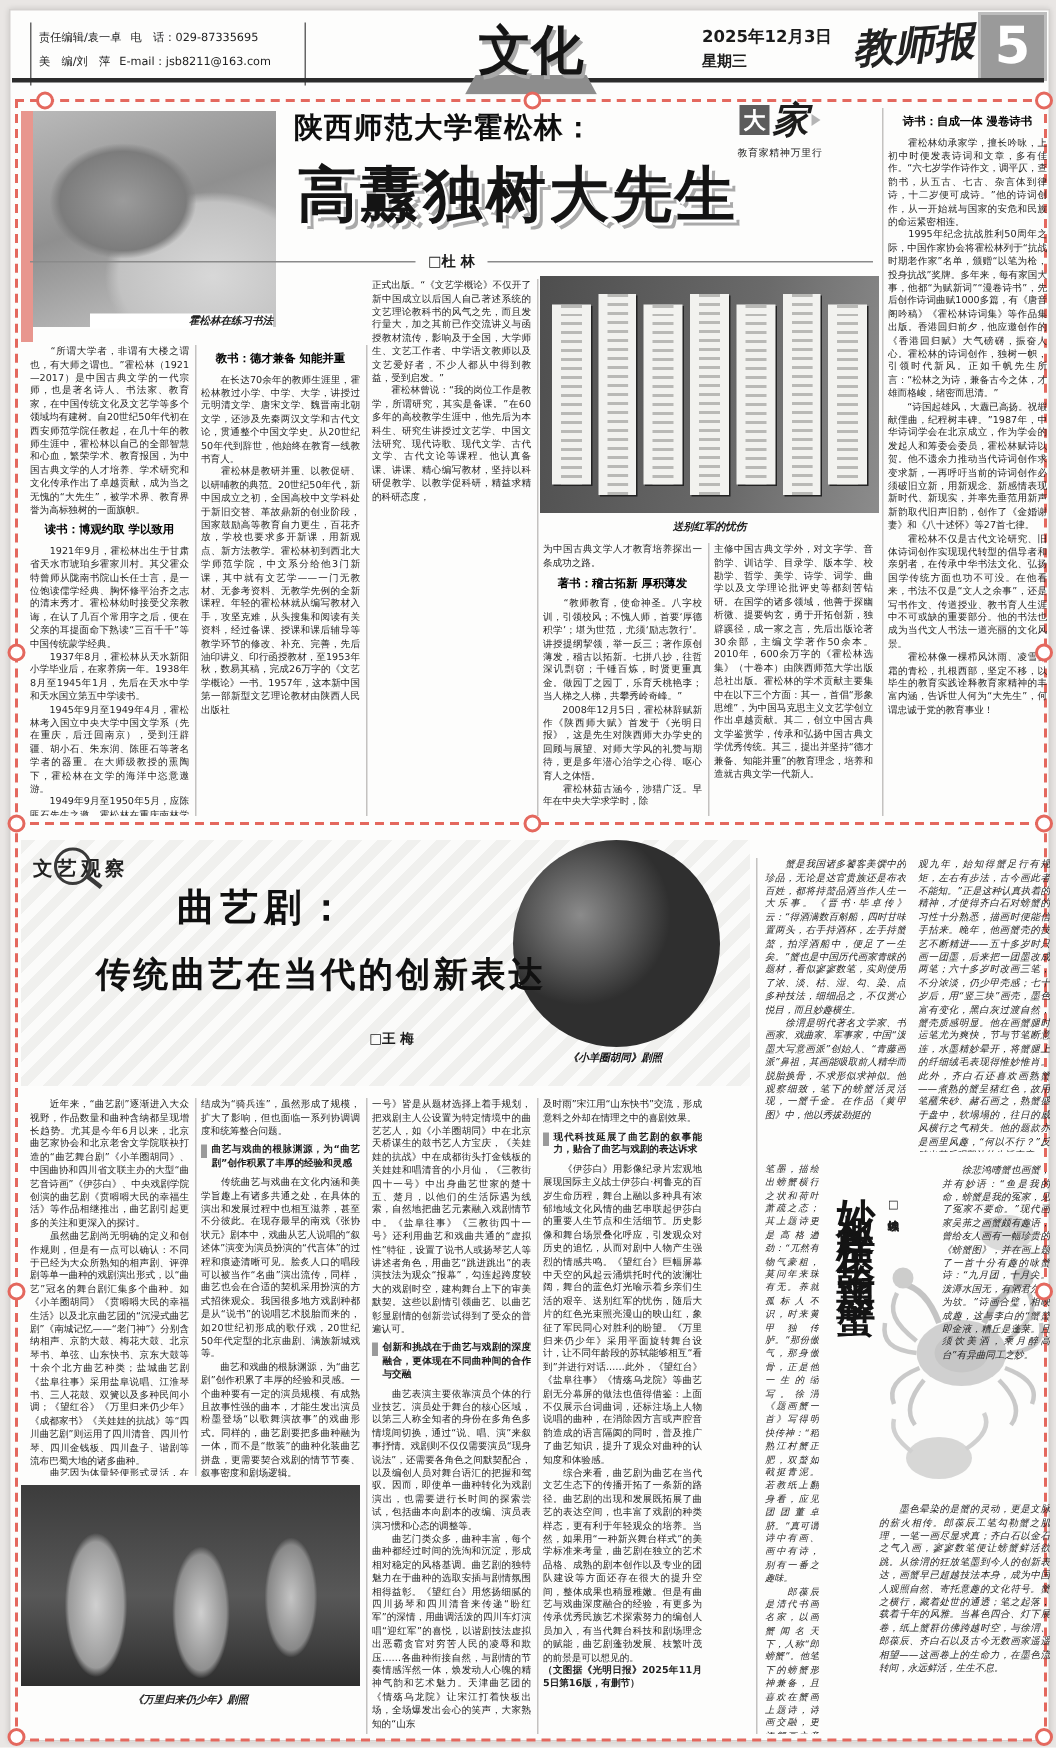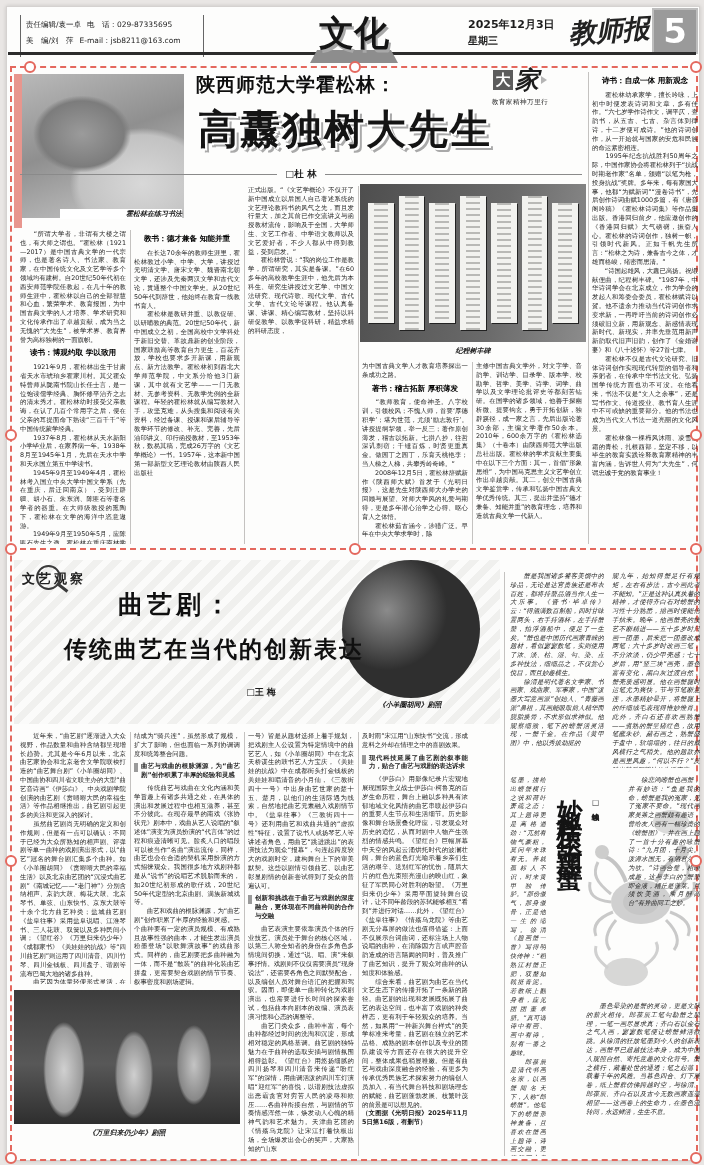--- a/index.html
+++ b/index.html
@@ -154,34 +154,34 @@
 
 <div class="abs photo2">
   <div class="panel"></div>
   <div class="panel tall"></div>
   <div class="panel"></div>
   <div class="panel tall"></div>
   <div class="panel"></div>
   <div class="panel tall"></div>
   <div class="panel"></div>
 </div>
-<div class="abs cap" style="left:360px;top:346px;width:226px;text-align:center;">纪程树丰碑</div>
+<div class="abs cap" style="left:360px;top:346px;width:226px;text-align:center;">送别红军的忧伤</div>
 
 <div class="abs col" style="left:362px;top:362px;width:106px;height:182px;">
   <p>为中国古典文学人才教育培养探出一条成功之路。</p>
   <div class="subhead">著书：稽古拓新 厚积薄发</div>
   <p>　　“教师教育，使命神圣。八字校训，引领校风；不愧人师，首要‘厚德积学’；堪为世范，尤须‘励志敦行’。讲授提纲挈领，举一反三；著作原创薄发，稽古以拓新。七拼八抄，往哲深讥剽窃；千锤百炼，时贤更重真金。做园丁之园丁，乐育夭桃艳李；当人梯之人梯，共攀秀岭奇峰。”
 　　2008年12月5日，霍松林辞赋新作《陕西师大赋》首发于《光明日报》，这是先生对陕西师大办学史的回顾与展望、对师大学风的礼赞与期待，更是多年潜心治学之心得、呕心育人之体悟。
 　　霍松林茹古涵今，涉猎广泛。早年在中央大学求学时，除</p>
 </div>
 <div class="abs col" style="left:476px;top:362px;width:106px;height:182px;">
   <p>主修中国古典文学外，对文字学、音韵学、训诂学、目录学、版本学、校勘学、哲学、美学、诗学、词学、曲学以及文学理论批评史等都刻苦钻研。在国学的诸多领域，他善于探幽析微、提要钩玄，勇于开拓创新，独辟蹊径，成一家之言，先后出版论著30余部，主编文学著作50余本。2010年，600余万字的《霍松林选集》（十卷本）由陕西师范大学出版总社出版。霍松林的学术贡献主要集中在以下三个方面：其一，首倡“形象思维”，为中国马克思主义文艺学创立作出卓越贡献。其二，创立中国古典文学鉴赏学，传承和弘扬中国古典文学优秀传统。其三，提出并坚持“德才兼备、知能并重”的教育理念，培养和造就古典文学一代新人。</p>
 </div>
 <div class="abs col" style="left:592px;top:72px;width:106px;height:472px;">
-  <div class="subhead">诗书：自成一体 用新观念</div>
+  <div class="subhead">诗书：自成一体 漫卷诗书</div>
   <p>　　霍松林幼承家学，擅长吟咏，上初中时便发表诗词和文章，多有佳作。“六七岁学作诗作文，调平仄，查韵书，从五古、七古、杂言体到律诗，十二岁便可成诗。”他的诗词创作，从一开始就与国家的安危和民族的命运紧密相连。
 　　1995年纪念抗战胜利50周年之际，中国作家协会将霍松林列于“抗战时期老作家”名单，颁赠“以笔为枪，投身抗战”奖牌。多年来，每有家国大事，他都“为赋新词”“漫卷诗书”，先后创作诗词曲赋1000多篇，有《唐音阁吟稿》《霍松林诗词集》等作品集出版。香港回归前夕，他应邀创作的《香港回归赋》大气磅礴，振奋人心。霍松林的诗词创作，独树一帜，引领时代新风。正如千帆先生所言：“松林之为诗，兼备古今之体，才雄而格峻，绪密而思清。”
 　　“诗国起雄风，大纛已高扬。祝嘏献俚曲，纪程树丰碑。”1987年，中华诗词学会在北京成立，作为学会的发起人和筹委会委员，霍松林赋诗以贺。他不遗余力推动当代诗词创作求变求新，一再呼吁当前的诗词创作必须破旧立新，用新观念、新感情表现新时代、新现实，并率先垂范用新声新韵取代旧声旧韵，创作了《金婚谢妻》和《八十述怀》等27首七律。
 　　霍松林不仅是古代文论研究、旧体诗词创作实现现代转型的倡导者和亲躬者，在传承中华书法文化、弘扬国学传统方面也功不可没。在他看来，书法不仅是“文人之余事”，还是写书作文、传道授业、教书育人生涯中不可或缺的重要部分。他的书法也成为当代文人书法一道亮丽的文化风景。
 　　霍松林像一棵栉风沐雨、凌雪傲霜的青松，扎根西部，坚定不移，以毕生的教育实践诠释教育家精神的丰富内涵，告诉世人何为“大先生”，何谓忠诚于党的教育事业！</p>
 </div>
 
 <div class="abs vline" style="left:130px;top:230px;height:314px;"></div>
 <div class="abs vline" style="left:244px;top:230px;height:314px;"></div>
 <div class="abs vline" style="left:358px;top:186px;height:358px;"></div>

